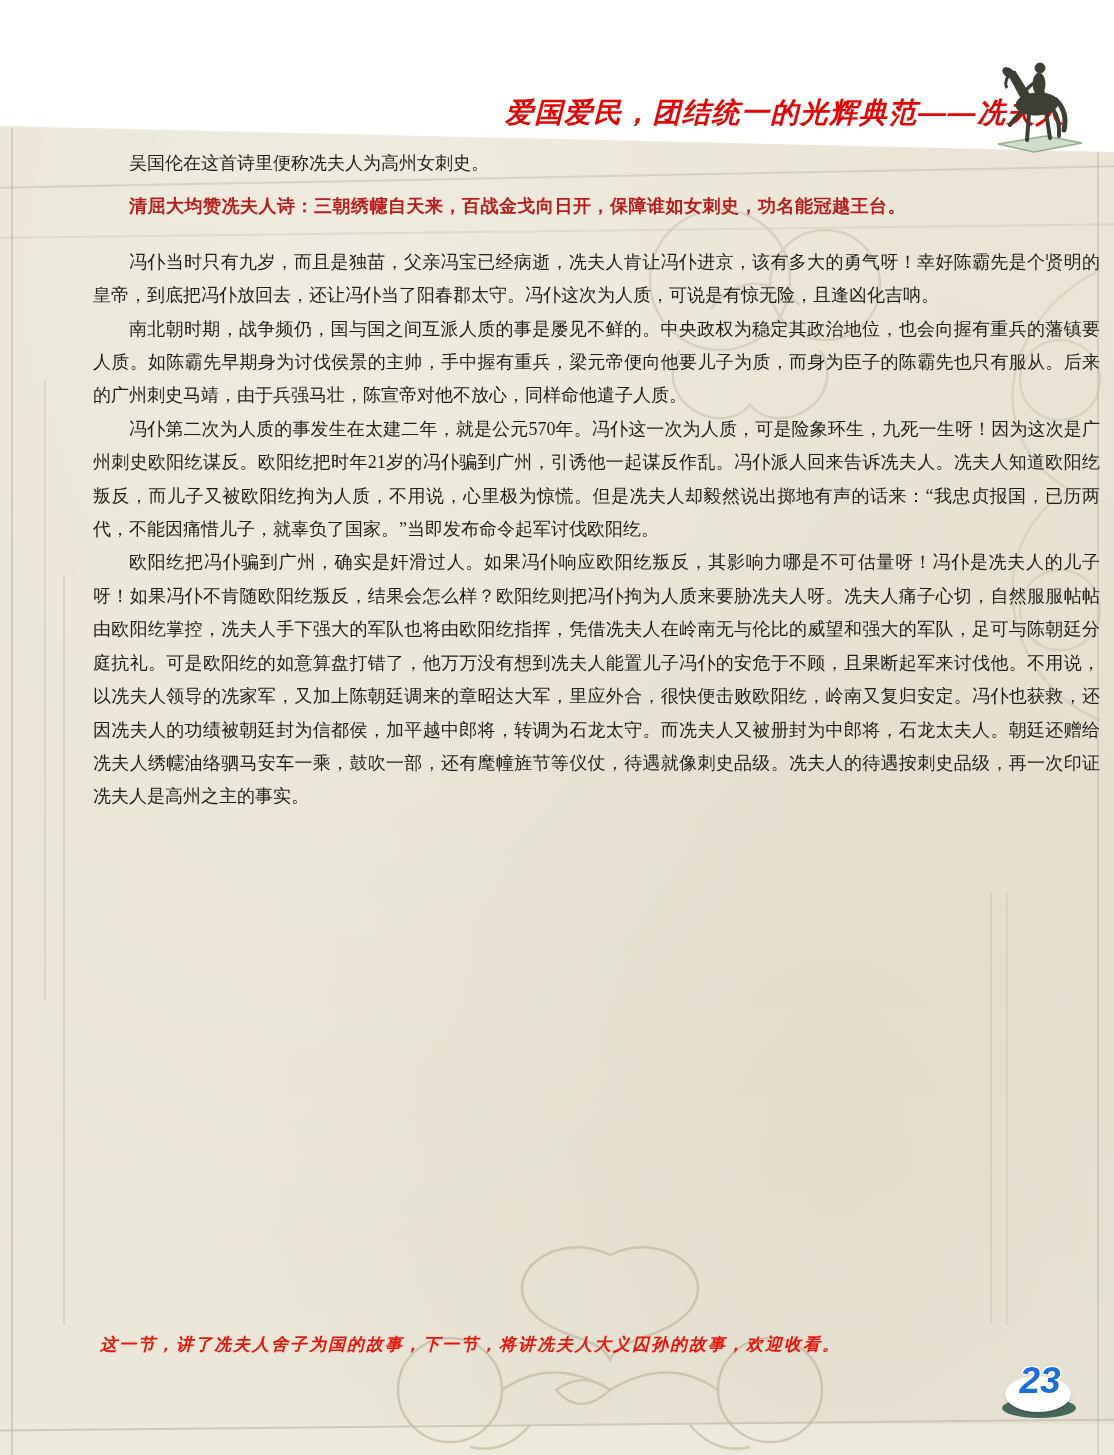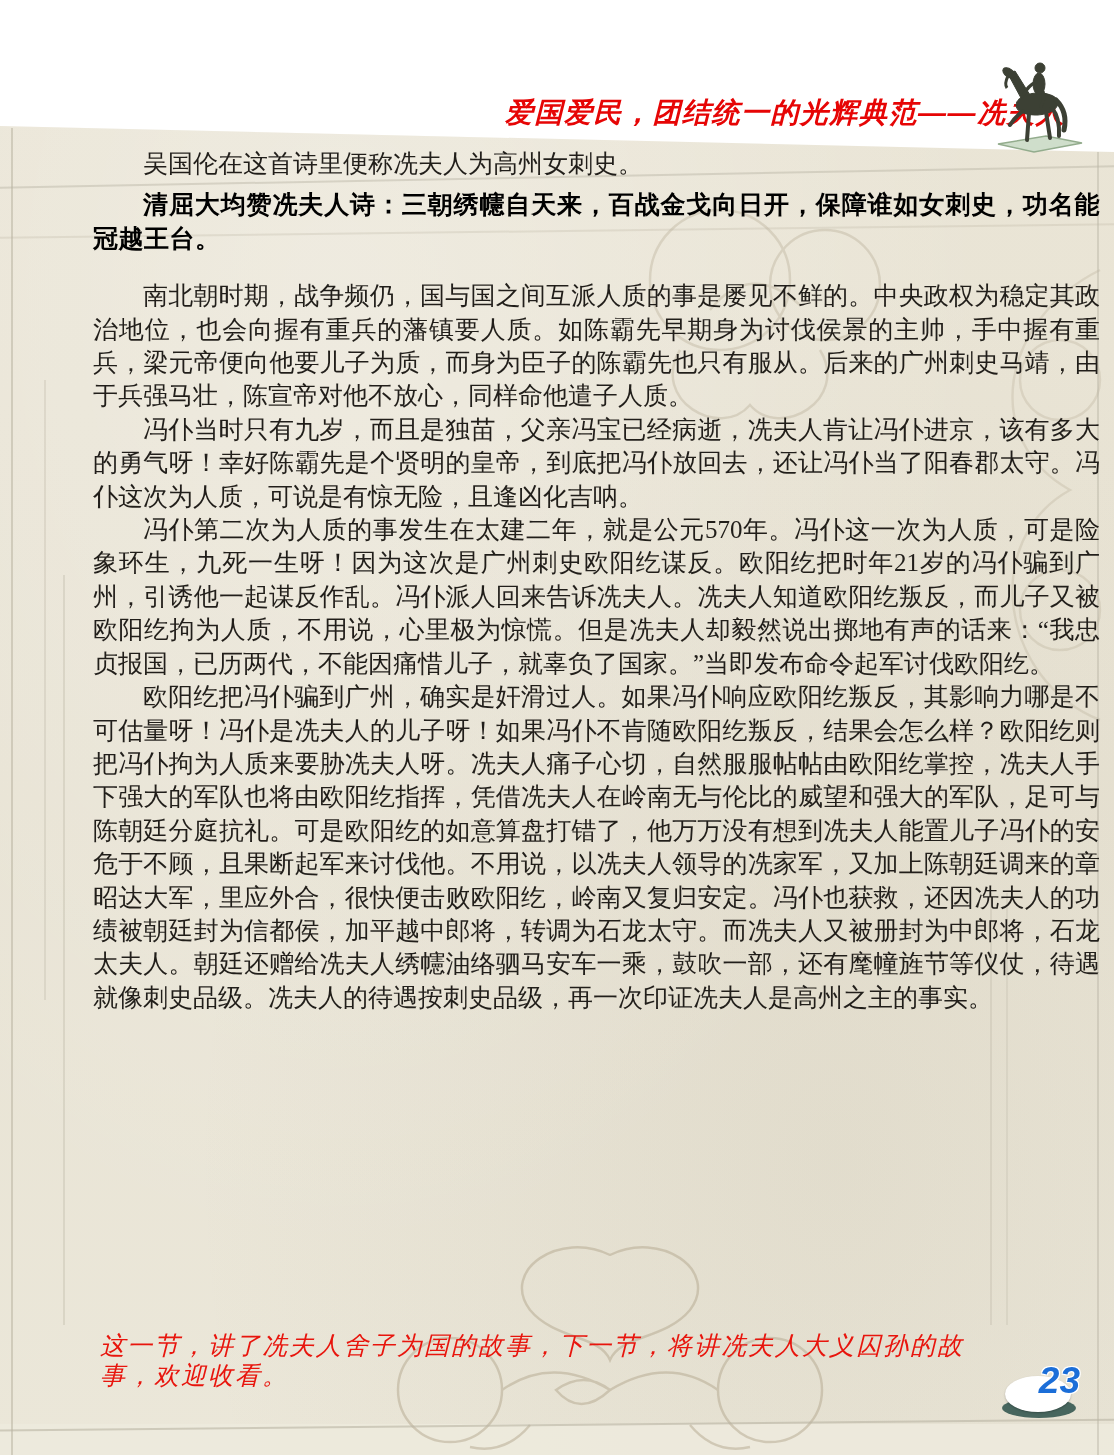--- a/index.html
+++ b/index.html
@@ -30,47 +30,47 @@
   .page-title{
     position:absolute;top:94px;left:505px;width:505px;
     font-family:"Liberation Sans","DejaVu Sans",sans-serif;
     font-size:28px;font-weight:bold;font-style:italic;
     color:#e60505;letter-spacing:1.5px;white-space:nowrap;
   }
   .statue{position:absolute;left:988px;top:48px;width:100px;height:108px;}
   
   .text-block{
     position:absolute;left:93px;top:147px;width:1007px;
-    font-size:25px;line-height:33.4px;color:#211e1a;
+    font-size:18px;line-height:33.4px;color:#211e1a;
     text-align:justify;text-justify:inter-character;word-break:break-all;
   }
   .text-block p{margin:0;text-indent:2em;}
   .poem{
-    font-family:Liberation Mono, monospace;
-    color:#000000;font-weight:bold;letter-spacing:.5px;
+    font-family:Liberation Sans, sans-serif;
+    color:#b91c1c;font-weight:bold;letter-spacing:.5px;
     margin:10px 0 22px 0 !important;
   }
   .footer-note{
     position:absolute;left:100px;top:1330px;width:900px;
     font-family:"Liberation Sans","DejaVu Sans",sans-serif;
-    font-size:25px;font-weight:normal;font-style:italic;
+    font-size:17px;font-weight:bold;font-style:italic;
     color:#e8150d;letter-spacing:2px;line-height:30px;
   }
   
   .pagenum-wrap{position:absolute;left:1000px;top:1362px;width:80px;height:56px;}
   .pagenum-dish{
     position:absolute;left:2px;top:36px;width:74px;height:20px;border-radius:50%;
     background:#47665e;
   }
   .pagenum-paper{
     position:absolute;left:5px;top:14px;width:66px;height:36px;border-radius:50%;
     background:#ffffff;box-shadow:0 1px 2px rgba(0,0,0,.25);
   }
   .pagenum{
-    position:absolute;left:0;top:-2px;width:80px;text-align:right;
+    position:absolute;left:0;top:-2px;width:80px;text-align:center;
     font-family:"Liberation Sans","DejaVu Sans",sans-serif;
     font-size:37px;font-weight:bold;font-style:italic;color:#1b6ed8;
     text-shadow:1px 1px 0 #fff,-1px 1px 0 #fff,1px -1px 0 #fff,-1px -1px 0 #fff;
   }
 </style>
 </head>
 <body>
 
 <div class="paper"></div>
 <div class="paper-bottom-band"></div>
@@ -135,22 +135,22 @@
     <ellipse cx="51" cy="36" rx="6" ry="11"></ellipse>
     <circle cx="52" cy="20" r="5"></circle>
     <path d="M48,34 q-8,4 -12,12" fill="none" stroke-width="3.5" stroke-linecap="round"></path>
     <path d="M55,44 q2,8 -2,14" fill="none" stroke-width="3.5" stroke-linecap="round"></path>
   </g>
 </svg>
 
 <div class="text-block">
   <p>吴国伦在这首诗里便称冼夫人为高州女刺史。</p>
   <p class="poem">清屈大均赞冼夫人诗：三朝绣幰自天来，百战金戈向日开，保障谁如女刺史，功名能冠越王台。</p>
+  <p>冯仆当时只有九岁，而且是独苗，父亲冯宝已经病逝，冼夫人肯让冯仆进京，该有多大的勇气呀！幸好陈霸先是个贤明的皇帝，到底把冯仆放回去，还让冯仆当了阳春郡太守。冯仆这次为人质，可说是有惊无险，且逢凶化吉呐。</p>
   <p>南北朝时期，战争频仍，国与国之间互派人质的事是屡见不鲜的。中央政权为稳定其政治地位，也会向握有重兵的藩镇要人质。如陈霸先早期身为讨伐侯景的主帅，手中握有重兵，梁元帝便向他要儿子为质，而身为臣子的陈霸先也只有服从。后来的广州刺史马靖，由于兵强马壮，陈宣帝对他不放心，同样命他遣子人质。</p>
-  <p>冯仆当时只有九岁，而且是独苗，父亲冯宝已经病逝，冼夫人肯让冯仆进京，该有多大的勇气呀！幸好陈霸先是个贤明的皇帝，到底把冯仆放回去，还让冯仆当了阳春郡太守。冯仆这次为人质，可说是有惊无险，且逢凶化吉呐。</p>
   <p>冯仆第二次为人质的事发生在太建二年，就是公元570年。冯仆这一次为人质，可是险象环生，九死一生呀！因为这次是广州刺史欧阳纥谋反。欧阳纥把时年21岁的冯仆骗到广州，引诱他一起谋反作乱。冯仆派人回来告诉冼夫人。冼夫人知道欧阳纥叛反，而儿子又被欧阳纥拘为人质，不用说，心里极为惊慌。但是冼夫人却毅然说出掷地有声的话来：“我忠贞报国，已历两代，不能因痛惜儿子，就辜负了国家。”当即发布命令起军讨伐欧阳纥。</p>
   <p>欧阳纥把冯仆骗到广州，确实是奸滑过人。如果冯仆响应欧阳纥叛反，其影响力哪是不可估量呀！冯仆是冼夫人的儿子呀！如果冯仆不肯随欧阳纥叛反，结果会怎么样？欧阳纥则把冯仆拘为人质来要胁冼夫人呀。冼夫人痛子心切，自然服服帖帖由欧阳纥掌控，冼夫人手下强大的军队也将由欧阳纥指挥，凭借冼夫人在岭南无与伦比的威望和强大的军队，足可与陈朝廷分庭抗礼。可是欧阳纥的如意算盘打错了，他万万没有想到冼夫人能置儿子冯仆的安危于不顾，且果断起军来讨伐他。不用说，以冼夫人领导的冼家军，又加上陈朝廷调来的章昭达大军，里应外合，很快便击败欧阳纥，岭南又复归安定。冯仆也获救，还因冼夫人的功绩被朝廷封为信都侯，加平越中郎将，转调为石龙太守。而冼夫人又被册封为中郎将，石龙太夫人。朝廷还赠给冼夫人绣幰油络驷马安车一乘，鼓吹一部，还有麾幢旌节等仪仗，待遇就像刺史品级。冼夫人的待遇按刺史品级，再一次印证冼夫人是高州之主的事实。</p>
 </div>
 
 <div class="footer-note">这一节，讲了冼夫人舍子为国的故事，下一节，将讲冼夫人大义囚孙的故事，欢迎收看。</div>
 
 <div class="pagenum-wrap">
   <div class="pagenum-dish"></div>
   <div class="pagenum-paper"></div>
   <div class="pagenum">23</div>

